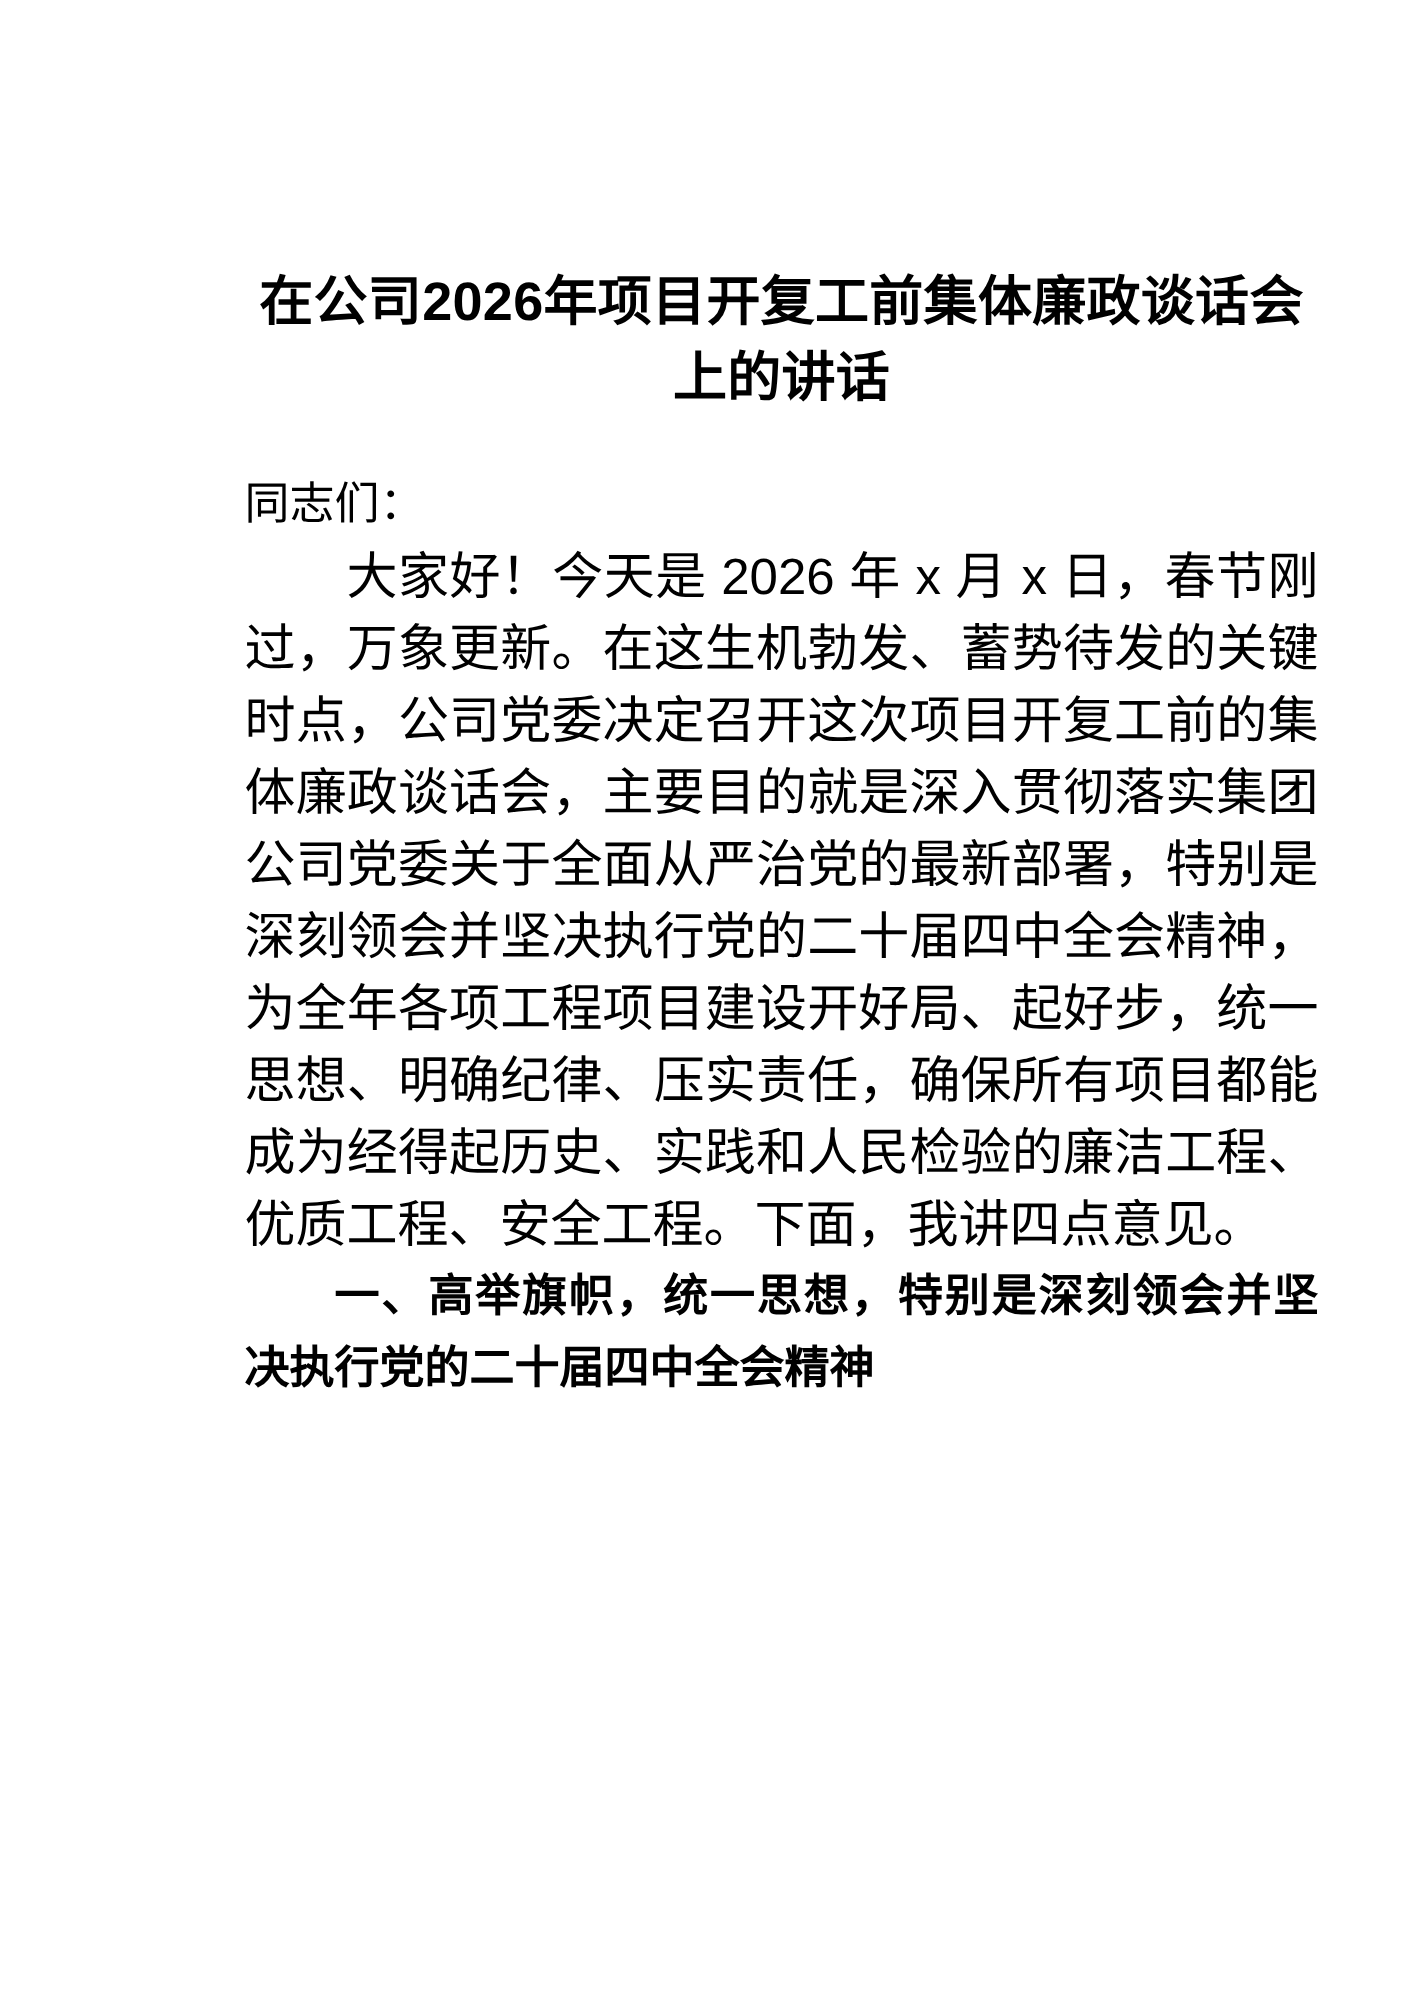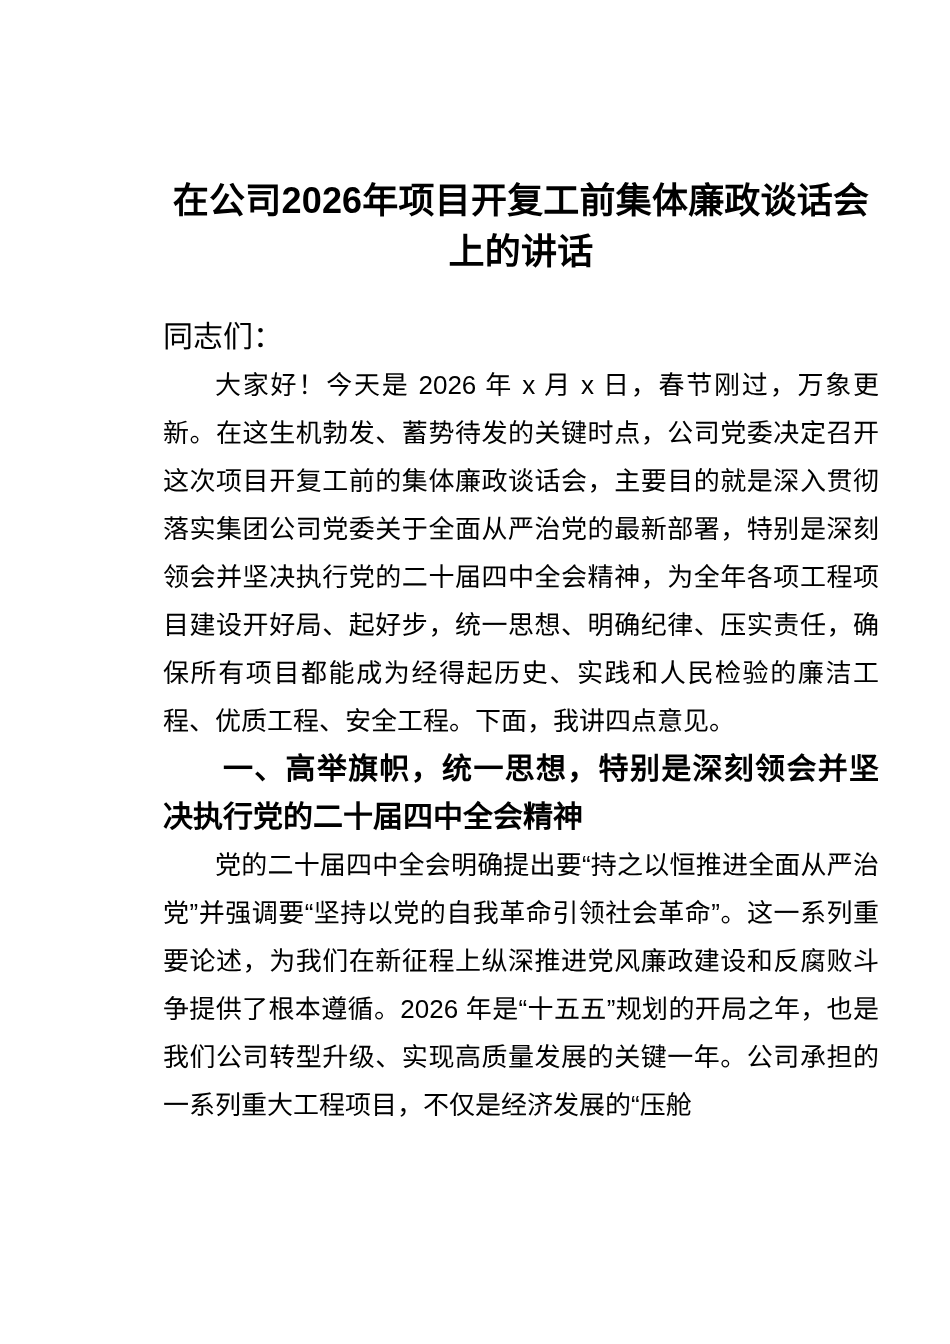--- a/index.html
+++ b/index.html
@@ -42,21 +42,21 @@
     font-size: 30px;
     font-weight: 400;
     line-height: 48px;
     margin: 0;
     padding-top: 36px;
     text-align: justify;
     text-justify: inter-ideograph;
     word-break: break-all;
   }
   .para {
-    font-size: 26px;
+    font-size: 34px;
     font-weight: 400;
     line-height: 48px;
     margin: 0;
     text-indent: 2em;
     text-align: justify;
     text-justify: inter-ideograph;
     word-break: break-all;
   }
   .para-last {
     text-align: justify;
@@ -80,16 +80,15 @@
   <div class="page-body">
 
     <h1 class="doc-title">在公司2026年项目开复工前集体廉政谈话会上的讲话</h1>
 
     <p class="salutation">同志们：</p>
 
     <p class="para">大家好！今天是 2026 年 x 月 x 日，春节刚过，万象更新。在这生机勃发、蓄势待发的关键时点，公司党委决定召开这次项目开复工前的集体廉政谈话会，主要目的就是深入贯彻落实集团公司党委关于全面从严治党的最新部署，特别是深刻领会并坚决执行党的二十届四中全会精神，为全年各项工程项目建设开好局、起好步，统一思想、明确纪律、压实责任，确保所有项目都能成为经得起历史、实践和人民检验的廉洁工程、优质工程、安全工程。下面，我讲四点意见。</p>
 
     <p class="section-heading">一、高举旗帜，统一思想，特别是深刻领会并坚决执行党的二十届四中全会精神</p>
 
-    <p class="para para-last">党的二十届四中全会明确提出要“持之以恒推进全面从严治党”并强调要“坚持以党的自我革命引领社会革命”。这一系列重要论述，为我们在新征程上纵深推进党风廉政建设和反腐败斗争提供了根本遵循。2026 年是“十五五”规划的开局之年，也是我们公司转型升级、实现高质量发展的关键一年。公司承担的一系列重大工程项目，不仅是经济发展的“压舱</p>
 
   </div>
 </div>
 
 </body></html>

